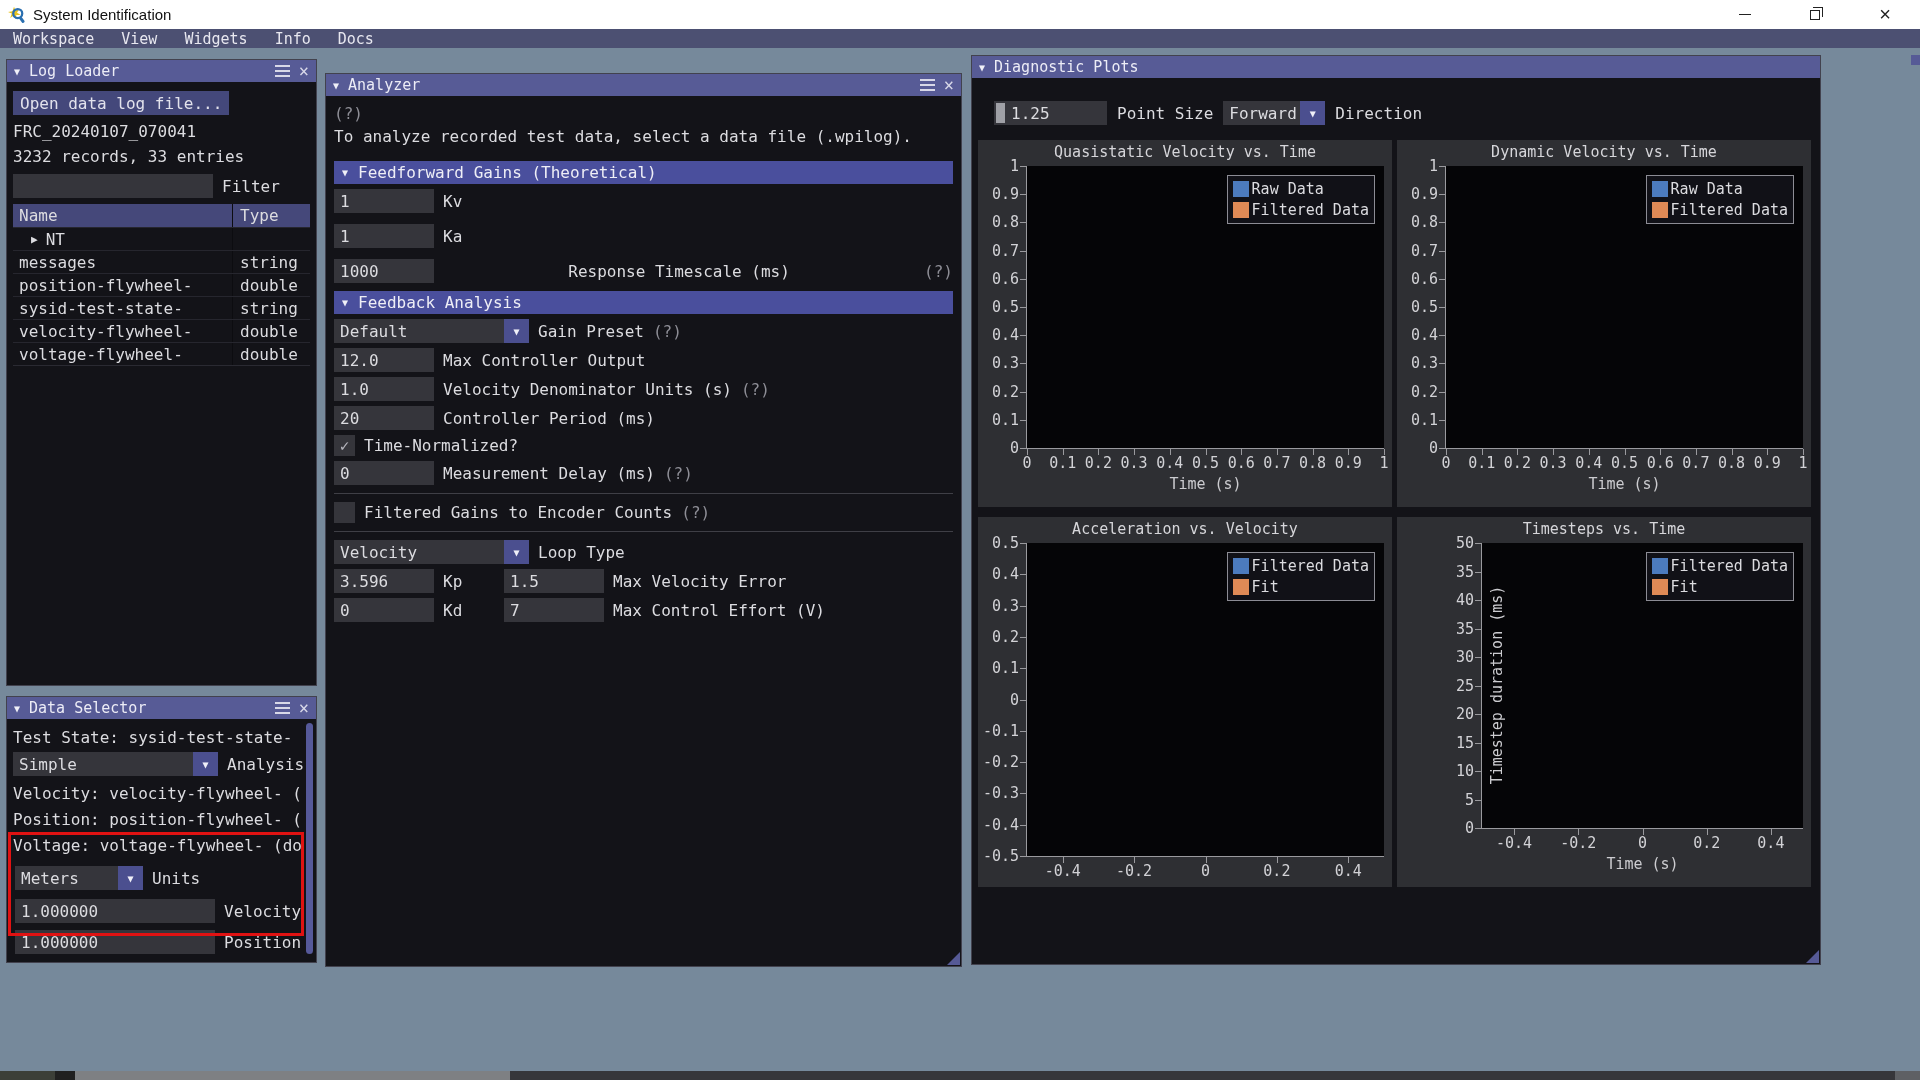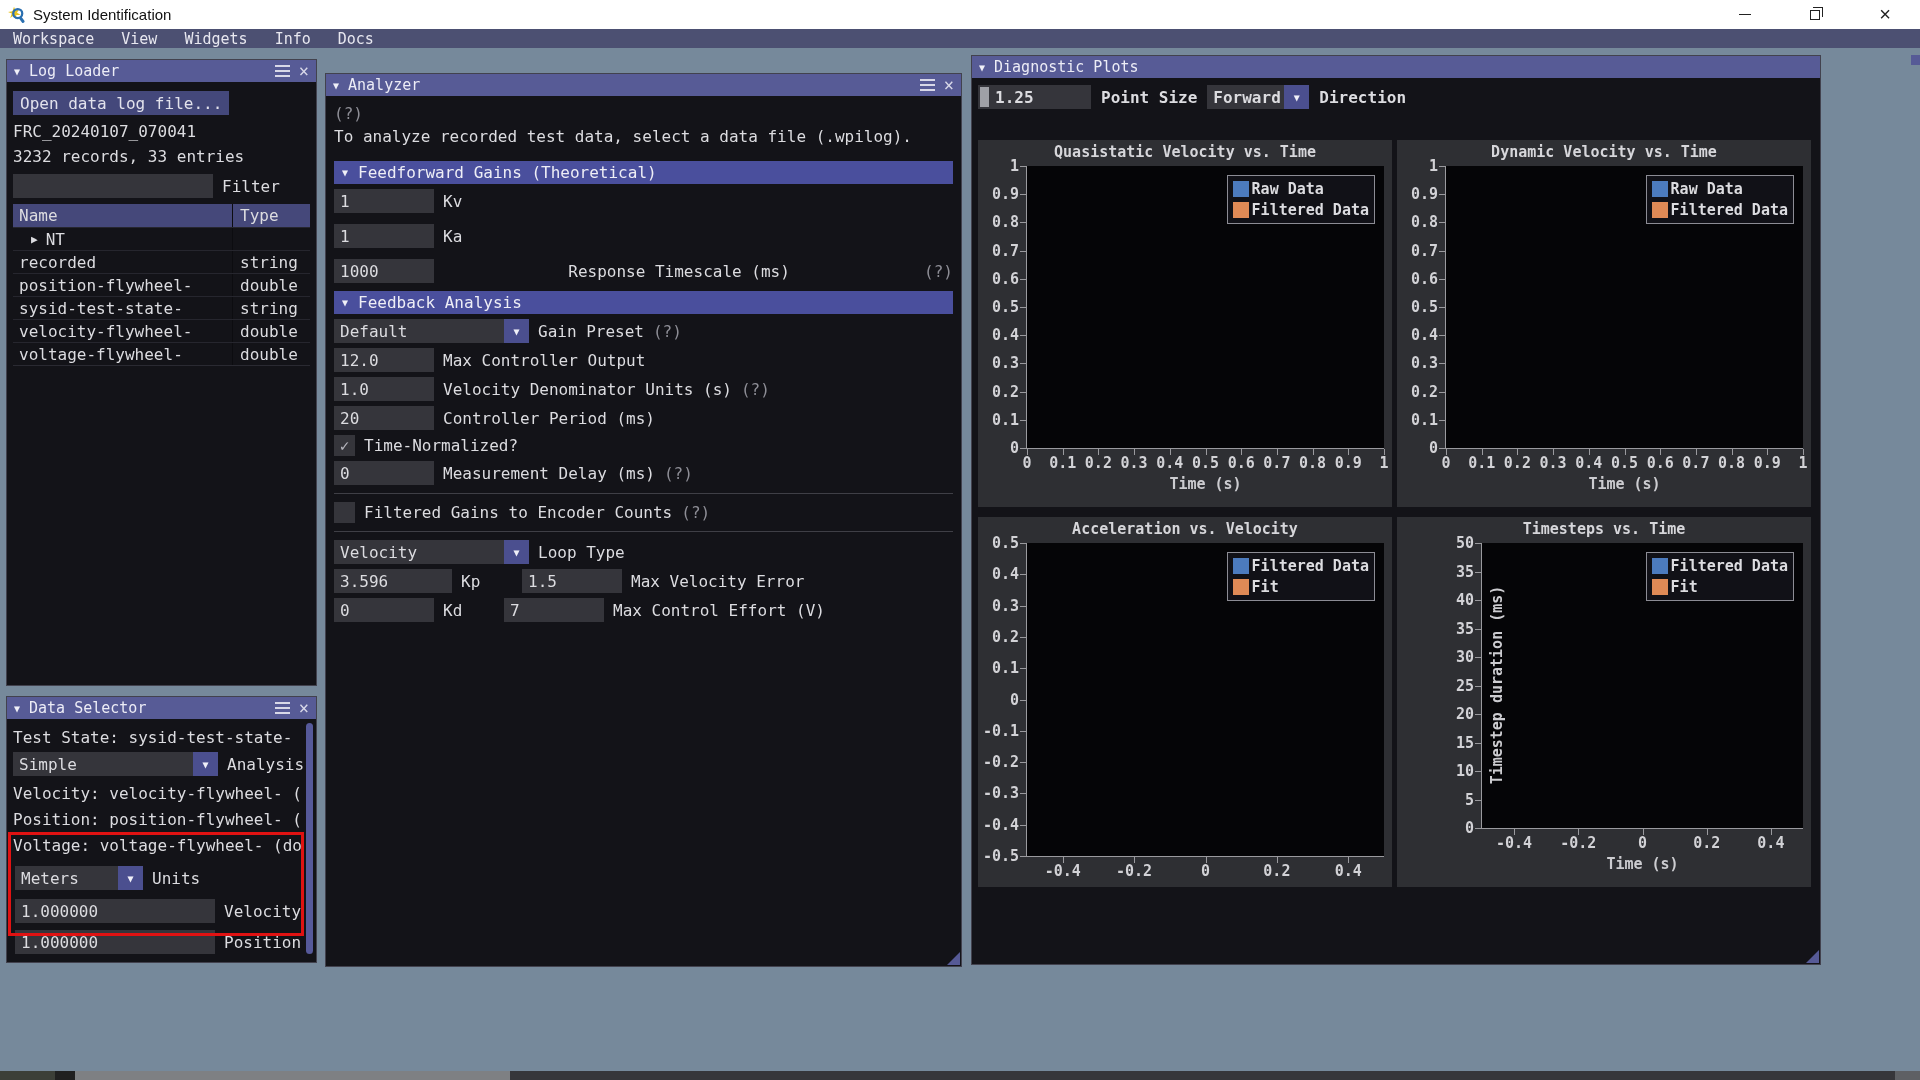--- a/index.html
+++ b/index.html
@@ -134,21 +134,21 @@
       <div>
           <div class="trow">
             <div class="tcell-name">
               <span class="tree-arrow">▶</span>
               <span>NT</span>
             </div>
             <div class="tcell-type"></div>
           </div>
           <div class="trow">
             <div class="tcell-name">
-              <span>recorded</span>
+              <span>messages</span>
             </div>
             <div class="tcell-type">string</div>
           </div>
           <div class="trow">
             <div class="tcell-name">
               <span>position-flywheel-</span>
             </div>
             <div class="tcell-type">double</div>
           </div>
           <div class="trow">
@@ -299,41 +299,41 @@
       </div>
     <div class="sep"></div>
     <div class="row" style="margin-top:0;">
       <div class="combo">
         <div class="combo-val" style="width:170px;">Velocity</div>
         <div class="combo-btn">▼</div>
       </div>
       <span>Loop Type</span>
     </div>
     <div class="row">
-      <div class="iginput" style="width:118px;">3.596</div>
+      <div class="iginput" style="width:100px;">3.596</div>
       <span style="width:52px;">Kp</span>
       <div class="iginput" style="width:100px;">1.5</div>
       <span>Max Velocity Error</span>
     </div>
     <div class="row">
       <div class="iginput" style="width:100px;">0</div>
       <span style="width:52px;">Kd</span>
       <div class="iginput" style="width:100px;">7</div>
       <span>Max Control Effort (V)</span>
     </div>
   </div>
   <div class="grip"></div>
 </div>
 
 <div class="win" style="left:971px; top:55px; width:850px; height:910px;">
   <div class="win-title">
     <span class="collapse-arrow">▼</span>
     <span>Diagnostic Plots</span>
   </div>
-  <div class="win-body" style="padding:0;font-weight:bold;">
+  <div class="win-body" style="padding:16px;">
     <div class="row" style="margin:7px 0 0 6px; gap:10px;">
       <div class="slider">
         <div class="slider-grab"></div>
         <span class="slider-val">1.25</span>
       </div>
       <span>Point Size</span>
       <div class="combo">
         <div class="combo-val" style="width:77px;">Forward</div>
         <div class="combo-btn">▼</div>
       </div>

